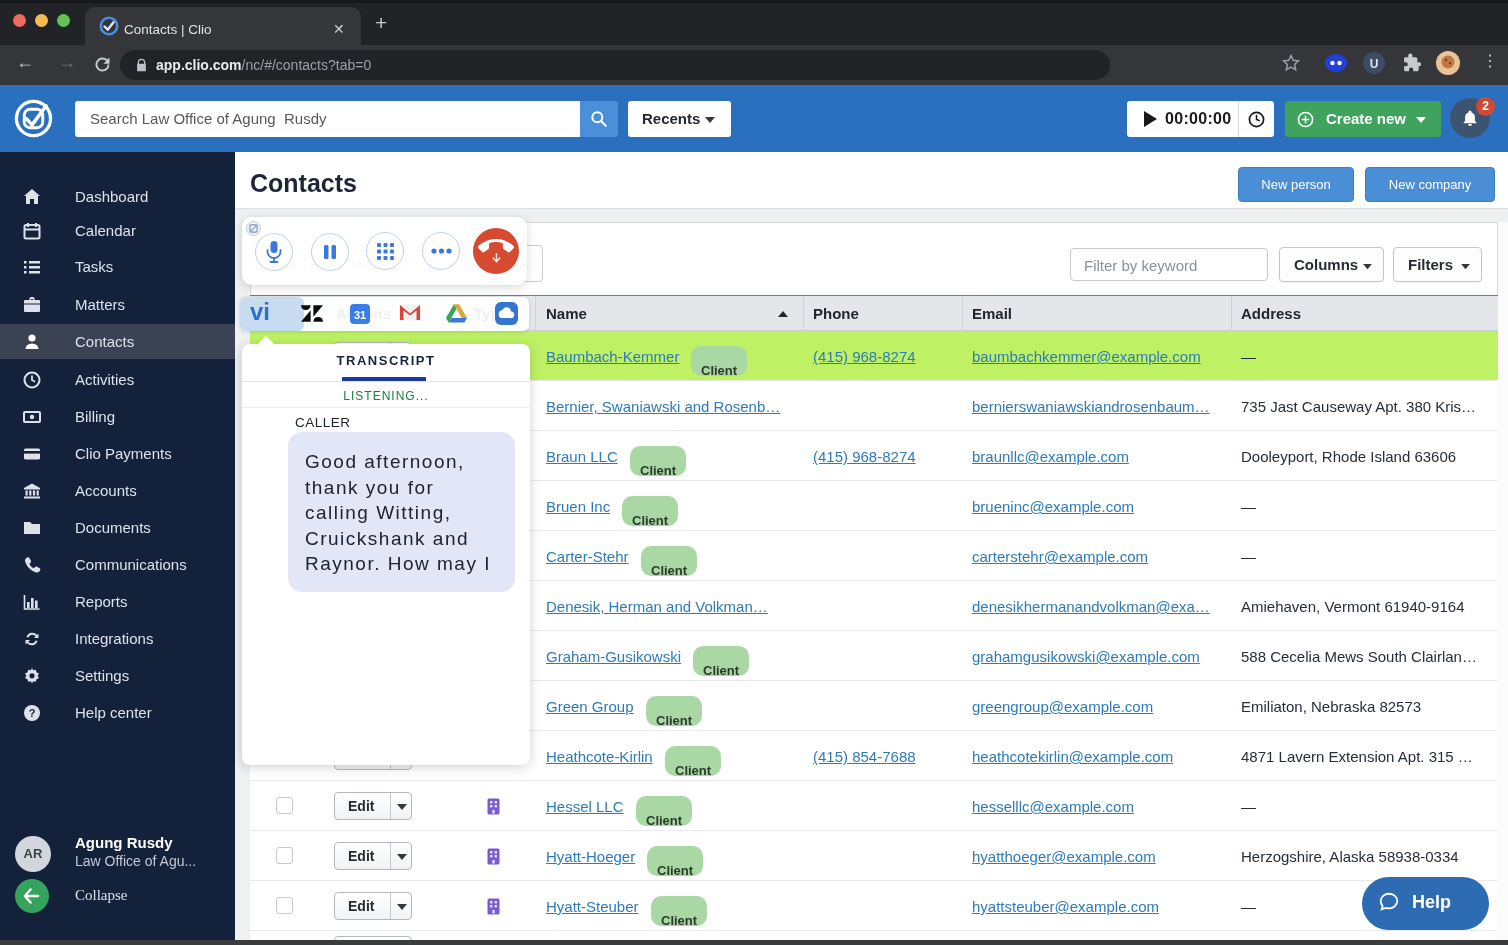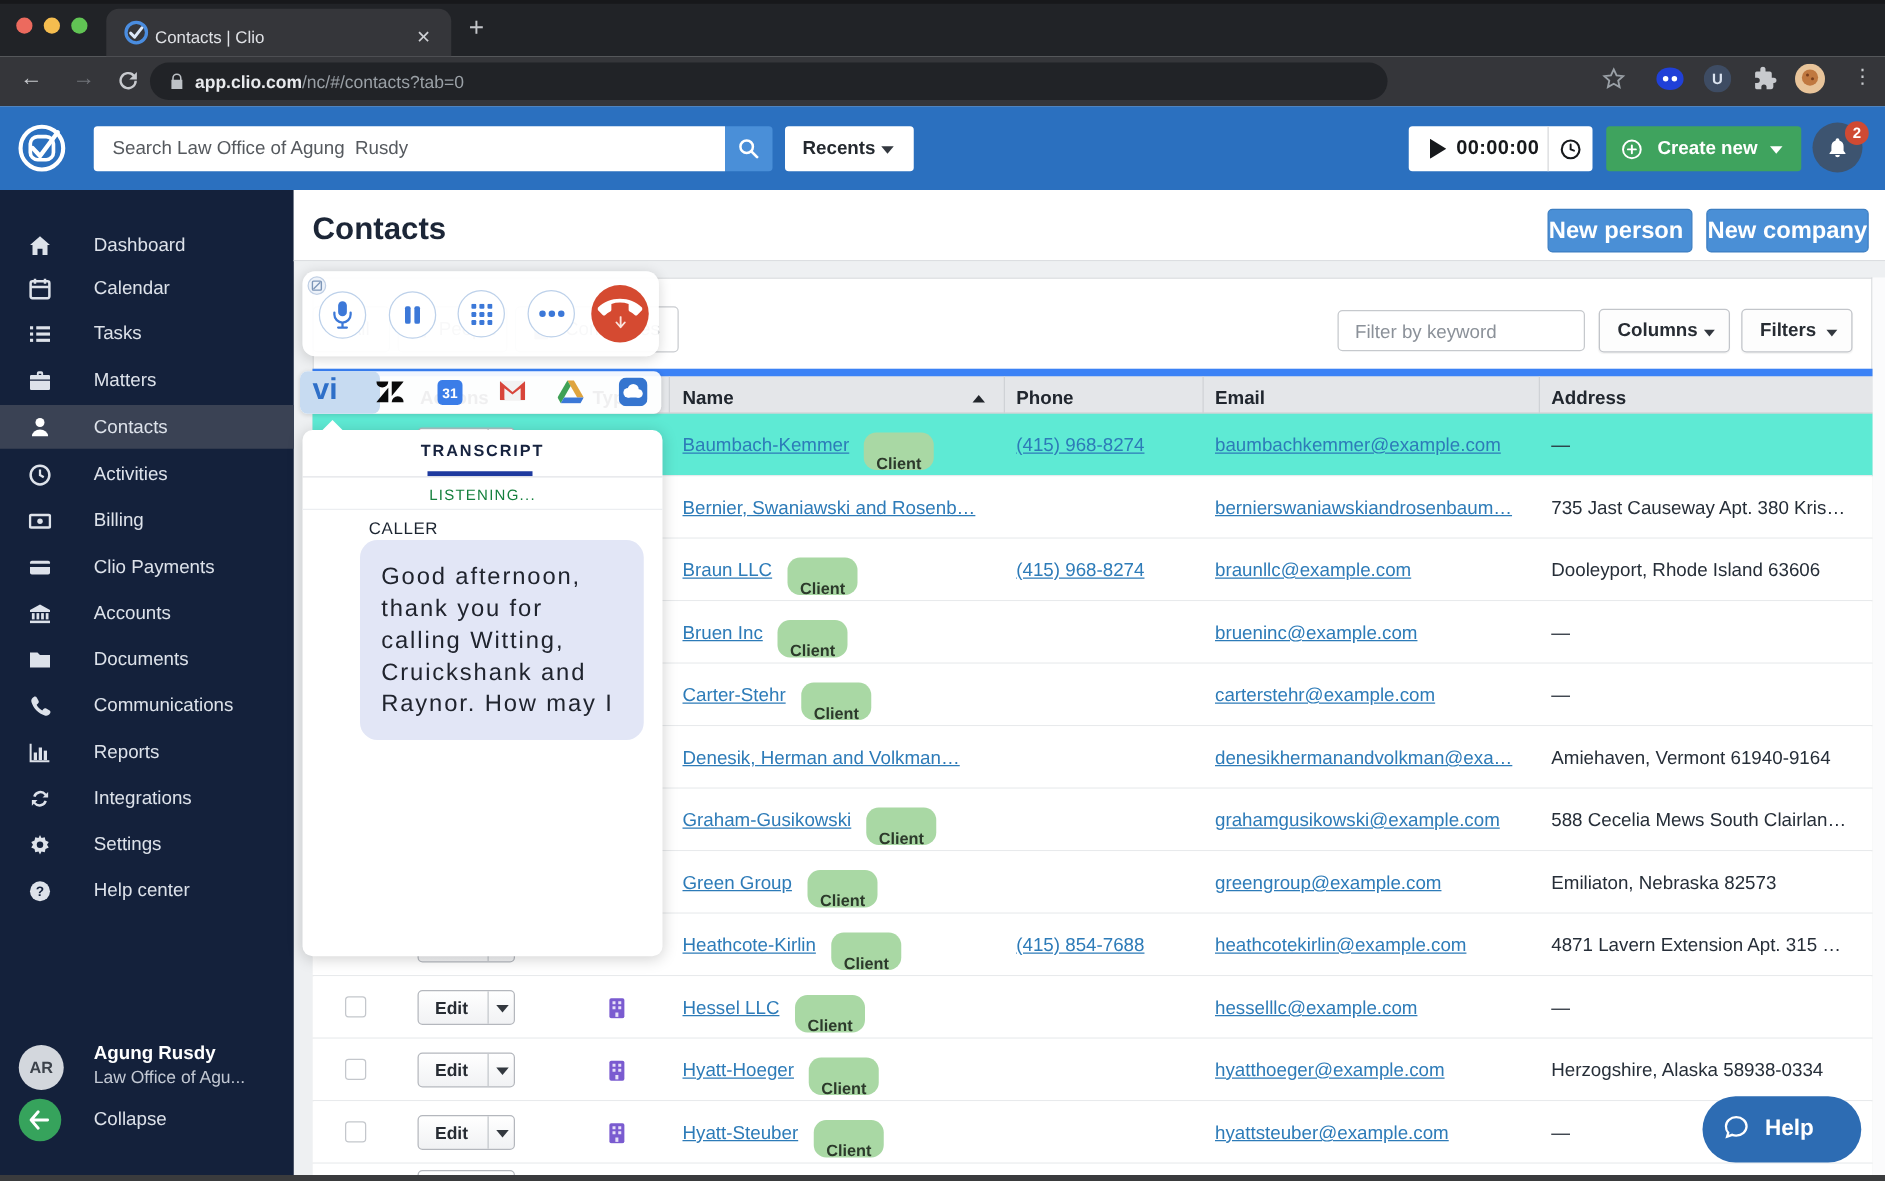--- a/index.html
+++ b/index.html
@@ -39,44 +39,44 @@
 
 #sidebar{position:absolute;left:0;top:152px;width:235px;height:788px;background:#14213b;}
 .sitem{position:absolute;left:0;width:235px;height:37px;}
 .sitem .lbl{position:absolute;left:75px;top:9px;font-size:15px;color:#dde2ea;}
 .sitem.sel{background:#3a4254;height:35px;}
 .sicon{position:absolute;left:23px;top:9px;width:18px;height:18px;}
 #user{position:absolute;left:0;top:682px;width:235px;height:46px;}
 #avatar{position:absolute;left:15px;top:2px;width:36px;height:36px;border-radius:50%;background:#d3d7dd;color:#3c424b;font-size:13px;font-weight:700;text-align:center;line-height:36px;}
 #uname{position:absolute;left:75px;top:0px;font-size:15px;font-weight:700;color:#fff;}
 #ufirm{position:absolute;left:75px;top:19px;font-size:14px;color:#c2c8d3;}
-#collapse{position:absolute;left:0;top:727px;width:235px;height:36px;}
+#collapse{position:absolute;left:0;top:727px;width:235px;height:36px;font-family:Liberation Serif, serif;}
 #colcirc{position:absolute;left:15px;top:0px;width:34px;height:34px;border-radius:50%;background:#36a35c;}
 #collapse .lbl{position:absolute;left:75px;top:8px;font-size:15px;color:#dde2ea;}
 
 
 #header{position:absolute;left:235px;top:152px;width:1273px;height:57px;background:#fff;border-bottom:1px solid #dcdee1;}
 #h1{position:absolute;left:15px;top:17px;font-size:25px;font-weight:700;color:#1c2637;}
-.bluebtn{position:absolute;top:15px;height:35px;background:#4a8fd6;border:1px solid #3c7ec2;border-radius:4px;color:#fff;font-size:19px;font-weight:700;text-align:left;}
+.bluebtn{position:absolute;top:15px;height:35px;background:#4a8fd6;border:1px solid #3c7ec2;border-radius:4px;color:#fff;font-size:13px;font-weight:400;text-align:center;}
 #card{position:absolute;left:250px;top:222px;width:1248px;height:718px;background:#fff;border:1px solid #d8dadd;border-bottom:none;}
 
 
 .tabbtn{position:absolute;top:245px;height:37px;background:#fff;border:1px solid #c9ccd0;border-radius:4px;color:#757b83;font-size:15px;}
 .tabbtn span{position:absolute;top:9px;}
 
 #filterinput{position:absolute;left:1070px;top:248px;width:198px;height:33px;background:#fff;border:1px solid #c6c9cd;border-radius:4px;}
 #filterinput span{position:absolute;left:13px;top:8px;font-size:15px;color:#8b9199;}
 .graybtn{position:absolute;top:247px;height:35px;background:#fdfdfd;border:1px solid #c2c5ca;border-radius:4px;color:#272c33;font-size:15px;font-weight:700;box-shadow:0 1px 1px rgba(0,0,0,0.05);}
 
 
-#thead{position:absolute;left:250px;top:295px;width:1248px;height:36px;background:#e4e6e9;border-top:6px solid #3b82f6;border-bottom:1px solid #c9ccd0;}
+#thead{position:absolute;left:250px;top:295px;width:1248px;height:36px;background:#e4e6e9;border-top:1px solid #3b82f6;border-bottom:1px solid #c9ccd0;}
 .th{position:absolute;top:9px;font-size:15px;font-weight:700;color:#20262e;}
 .thsep{position:absolute;top:0;width:1px;height:36px;background:#cfd2d6;}
 .row{position:absolute;left:250px;width:1248px;height:50px;border-bottom:1px solid #e8eaec;background:#fff;}
-.row.hl{background:#5eead4;}
+.row.hl{background:#bef264;}
 .cell{position:absolute;top:17px;font-size:15px;white-space:nowrap;}
 .lnk{color:#2d7bb8;text-decoration:underline;}
 .dark{color:#262e38;}
 .badge{position:absolute;top:15px;height:20px;background:#a9d8a4;border-radius:10px;color:#2c3a2b;font-size:13px;font-weight:700;padding:15px 10px;line-height:20px;}
 .cb{position:absolute;left:26px;top:16px;width:17px;height:17px;background:#fff;border:1px solid #c4c7cc;border-radius:3px;}
 .editbtn{position:absolute;left:84px;top:11px;width:78px;height:28px;background:linear-gradient(#fff,#f1f2f4);border:1px solid #b4b7bd;border-radius:4px;}
 .editbtn .e{position:absolute;left:13px;top:5px;font-size:14px;font-weight:700;color:#272c33;}
 .editbtn .d{position:absolute;left:55px;top:0;width:1px;height:26px;background:#c4c7cc;}
 .editbtn .c{position:absolute;left:62px;top:11px;width:0;height:0;border-left:5px solid transparent;border-right:5px solid transparent;border-top:6px solid #33383f;}
 .bico{position:absolute;left:237px;top:17px;}

